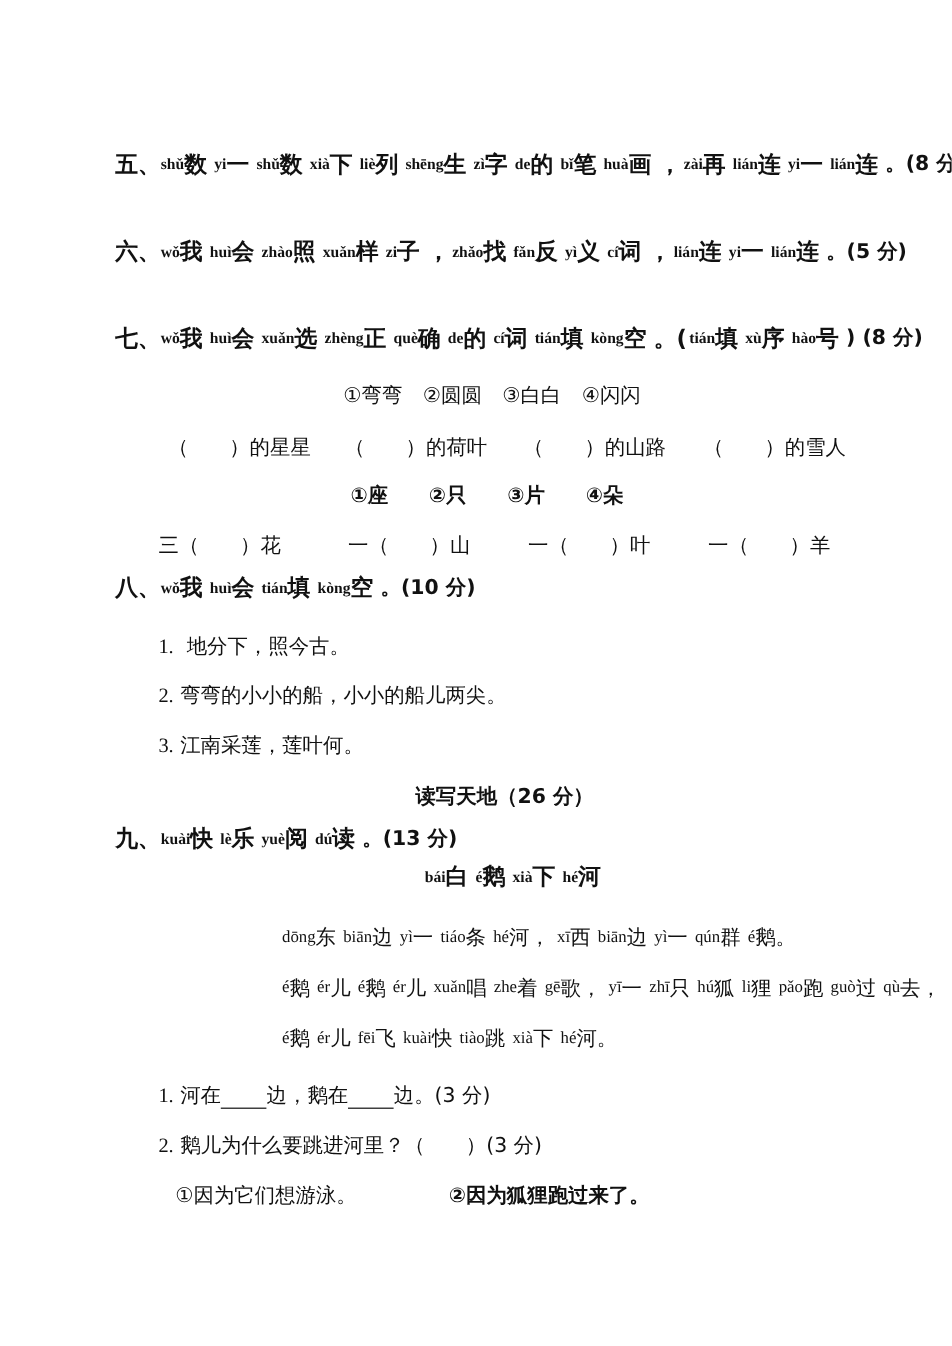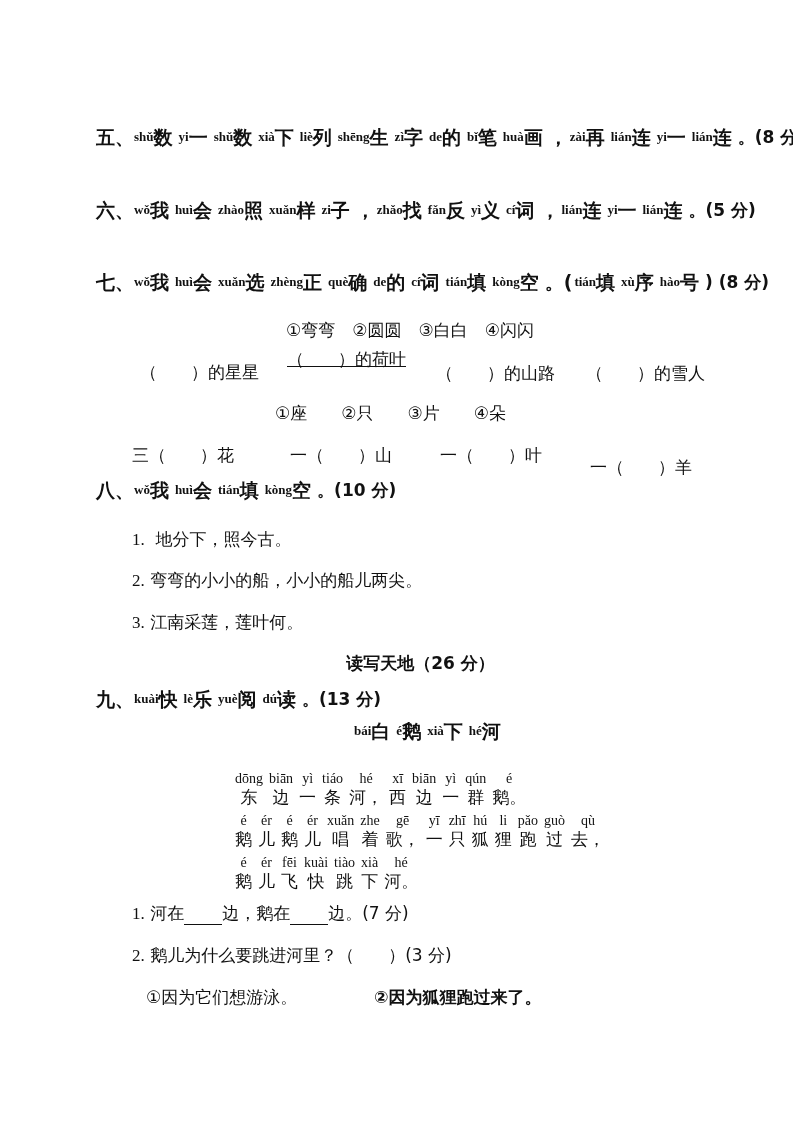--- a/index.html
+++ b/index.html
@@ -12,21 +12,21 @@
   .py { font-family: "Liberation Serif", "DejaVu Serif", serif; font-size: 13px; font-weight: bold; line-height: 13px; height: 14px; white-space: nowrap; }
   .hz { font-size: 19px; font-weight: bold; line-height: 22px; }
   .tail { font-size: 17px; font-weight: bold; line-height: 22px; white-space: pre; }
 
   .line { position: absolute; font-size: 17px; line-height: 22px; white-space: pre; }
   .serif-num { font-family: "Liberation Serif", serif; }
 
   .title-center { position: absolute; left: 0; width: 793px; text-align: center; font-size: 17px; font-weight: bold; }
 
   .poem-line { position: absolute; left: 235px; display: flex; align-items: flex-end; }
-  .pw { display: inline-flex; flex-direction: column; align-items: center; margin-right: 6px; }
+  .pw { display: inline-flex; align-items: center; margin-right: 6px; }
   .pw .p { font-family: "Liberation Serif", serif; font-size: 14px; line-height: 14px; height: 15px; white-space: nowrap; }
   .pw .h { font-family: "DejaVu Serif", serif; font-size: 17px; line-height: 20px; }
 
   .blank { display: inline-block; width: 38px; border-bottom: 1px solid #111; height: 16px; vertical-align: bottom; }
 </style>
 </head>
 <body>
 
 <div class="q-head" style="top:126px;" id="q5">
     <span class="q-num">五、</span>
@@ -206,29 +206,29 @@
     </span>
     <span class="py-word">
       <span class="py">hào</span>
       <span class="hz">号</span>
     </span>
     <span class="tail">) (8 分)</span>
   </div>
 
 <div class="line" style="top:319px; left:286px;">①弯弯　②圆圆　③白白　④闪闪</div>
 <div class="line" style="top:362px; left:140px;font-family:Liberation Serif, serif;">（　　）的星星</div>
-<div class="line" style="top:348px; left:287px;text-decoration:underline;">（　　）的荷叶</div>
+<div class="line" style="top:362px; left:287px;">（　　）的荷叶</div>
 <div class="line" style="top:362px; left:436px;">（　　）的山路</div>
 <div class="line" style="top:362px; left:586px;">（　　）的雪人</div>
 
-<div class="line" style="top:402px; left:275px;">①座　　②只　　③片　　④朵</div>
+<div class="line" style="top:402px; left:292px;font-weight:bold;">①座　　②只　　③片　　④朵</div>
 <div class="line" style="top:444px; left:132px;">三（　　）花</div>
 <div class="line" style="top:444px; left:290px;">一（　　）山</div>
 <div class="line" style="top:444px; left:440px;">一（　　）叶</div>
-<div class="line" style="top:456px; left:590px;text-align:center;">一（　　）羊</div>
+<div class="line" style="top:444px; left:590px;text-align:center;">一（　　）羊</div>
 
 <div class="q-head" style="top:479px;" id="q8">
     <span class="q-num">八、</span>
     <span class="py-word">
       <span class="py">wǒ</span>
       <span class="hz">我</span>
     </span>
     <span class="py-word">
       <span class="py">huì</span>
       <span class="hz">会</span>
@@ -413,16 +413,16 @@
     <span class="pw">
       <span class="p">xià</span>
       <span class="h">下</span>
     </span>
     <span class="pw">
       <span class="p">hé</span>
       <span class="h">河。</span>
     </span>
   </div>
 
-<div class="line" style="top:902px; left:132px;"><span class="serif-num">1.</span><span> 河在</span><span class="blank"></span><span>边，鹅在</span><span class="blank"></span><span>边。(7 分)</span></div>
+<div class="line" style="top:902px; left:132px;"><span class="serif-num">1.</span><span> 河在</span><span class="blank"></span><span>边，鹅在</span><span class="blank"></span><span>边。(3 分)</span></div>
 <div class="line" style="top:944px; left:132px;text-align:right;"><span class="serif-num">2.</span><span> 鹅儿为什么要跳进河里？（　　）(3 分)</span></div>
 <div class="line" style="top:986px; left:146px;">①因为它们想游泳。</div>
 <div class="line" style="top:986px; left:374px;font-weight:bold;">②因为狐狸跑过来了。</div>
 
 </body></html>

